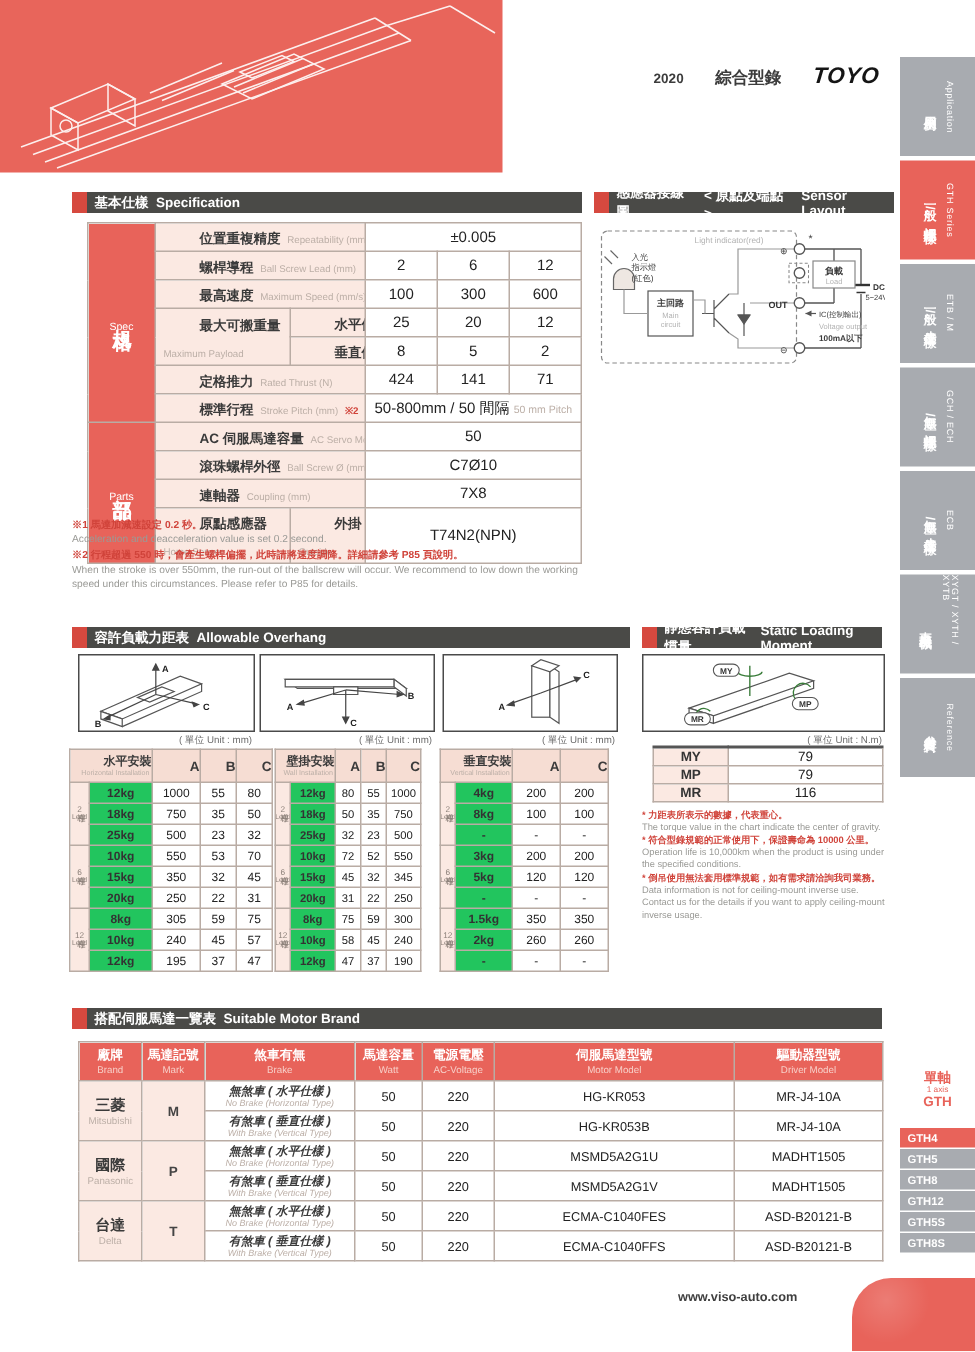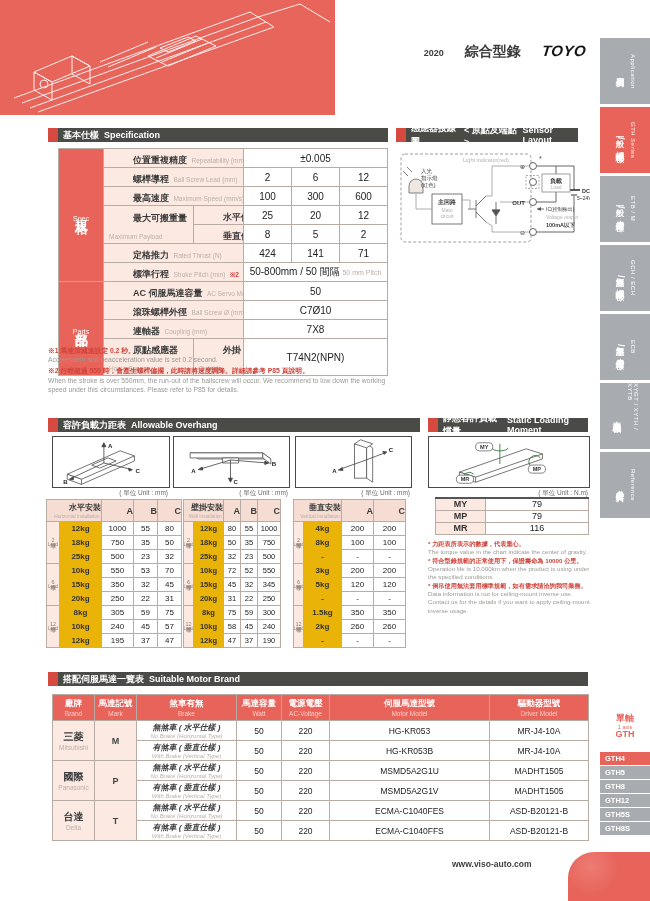--- a/index.html
+++ b/index.html
@@ -7,21 +7,21 @@
         font-family:"Liberation Sans",sans-serif;-webkit-font-smoothing:antialiased;}
   .abs{position:absolute;}
 
   
   .hero{left:0;top:0;width:335px;height:115px;background:#E8655B;}
   .hero svg{display:block;width:100%;height:100%;}
 
   
   .brandline{top:42px;right:64px;display:flex;align-items:baseline;gap:21px;}
   .yr{font-size:9px;font-weight:bold;color:#3c3c3c;}
-  .cat{font-size:14px;font-weight:bold;color:#3c3c3c;}
+  .cat{font-size:11px;font-weight:bold;color:#3c3c3c;}
   .logo{font-size:15px;font-weight:900;font-style:italic;color:#151515;letter-spacing:.5px;transform:skewX(-6deg);}
   .phone{top:84px;right:62px;font-size:14px;color:#4d4d4d;letter-spacing:.2px;}
 
   
   .side-tab{left:600px;width:50px;height:66px;background:#A8ABB0;display:flex;flex-direction:row;
             align-items:center;justify-content:center;gap:3px;}
   .side-tab.active{background:#E8635A;}
   .tab-zh{writing-mode:vertical-rl;font-size:8.5px;font-weight:bold;color:#fff;letter-spacing:1px;}
   .tab-en{writing-mode:vertical-rl;font-size:6px;color:#fff;letter-spacing:.5px;}
 
@@ -63,21 +63,21 @@
   .otab tr.ohead{height:22px;}
   .ohead th{background:#F6DDD3;text-align:right;vertical-align:middle;}
   .ozh{display:block;font-size:8px;font-weight:bold;color:#3b3b3b;}
   .oen{display:block;font-size:5px;color:#BCAFA7;font-weight:normal;transform:scale(.95);}
   .ocol{font-size:9px;font-weight:bold;color:#3b3b3b;}
   .lead{background:#FBE9E2;vertical-align:middle;}
   .lead .lin{display:flex;flex-direction:column;align-items:center;justify-content:center;line-height:1;}
   .ldzh{writing-mode:vertical-rl;font-size:5.5px;color:#8a7f78;}
   .ldnum{font-size:5.5px;color:#8a7f78;}
   .lden{font-size:4.5px;color:#8a7f78;}
-  .kg{background:#eab308;font-weight:bold;font-size:8px;color:#333;text-align:center;vertical-align:middle;}
+  .kg{background:#22c55e;font-weight:bold;font-size:8px;color:#333;text-align:center;vertical-align:middle;}
   .num{text-align:center;font-size:8px;color:#222;vertical-align:middle;}
   .otab.narrow .kg{font-size:7.5px;}
   .otab.narrow .num{font-size:7.5px;}
 
   
   .stab{border-top:2px solid #555;}
   .stab tr{height:12px;}
   .slabel{background:#FBE9E2;font-weight:bold;font-size:9px;text-align:center;color:#333;vertical-align:middle;}
   .sval{text-align:center;font-size:9px;color:#222;vertical-align:middle;}
   .snotes{left:428px;top:540px;width:165px;line-height:1.3;}
@@ -176,21 +176,21 @@
   <div class="abs side-tab" style="top:452px">
       <span class="tab-zh">參考資料</span>
       <span class="tab-en">Reference</span>
     </div>
 
   <div class="abs sec-hdr" style="left:48px;top:128px;width:340px">
     <span class="sq"></span>
     <span>基本仕樣</span>
     <span>Specification</span>
   </div>
-  <div class="abs sec-hdr" style="left:396px;top:128px;width:182px">
+  <div class="abs sec-hdr" style="left:396px;top:128px;width:200px">
     <span class="sq"></span>
     <span>感應器接線圖</span>
     <span class="mid">&lt; 原點及端點 &gt;</span>
     <span>Sensor Layout</span>
   </div>
 
   <table class="spec-tab" style="left:58px;top:148px;width:329px">
     <colgroup>
         <col style="width:45px">
         <col style="width:90px">

